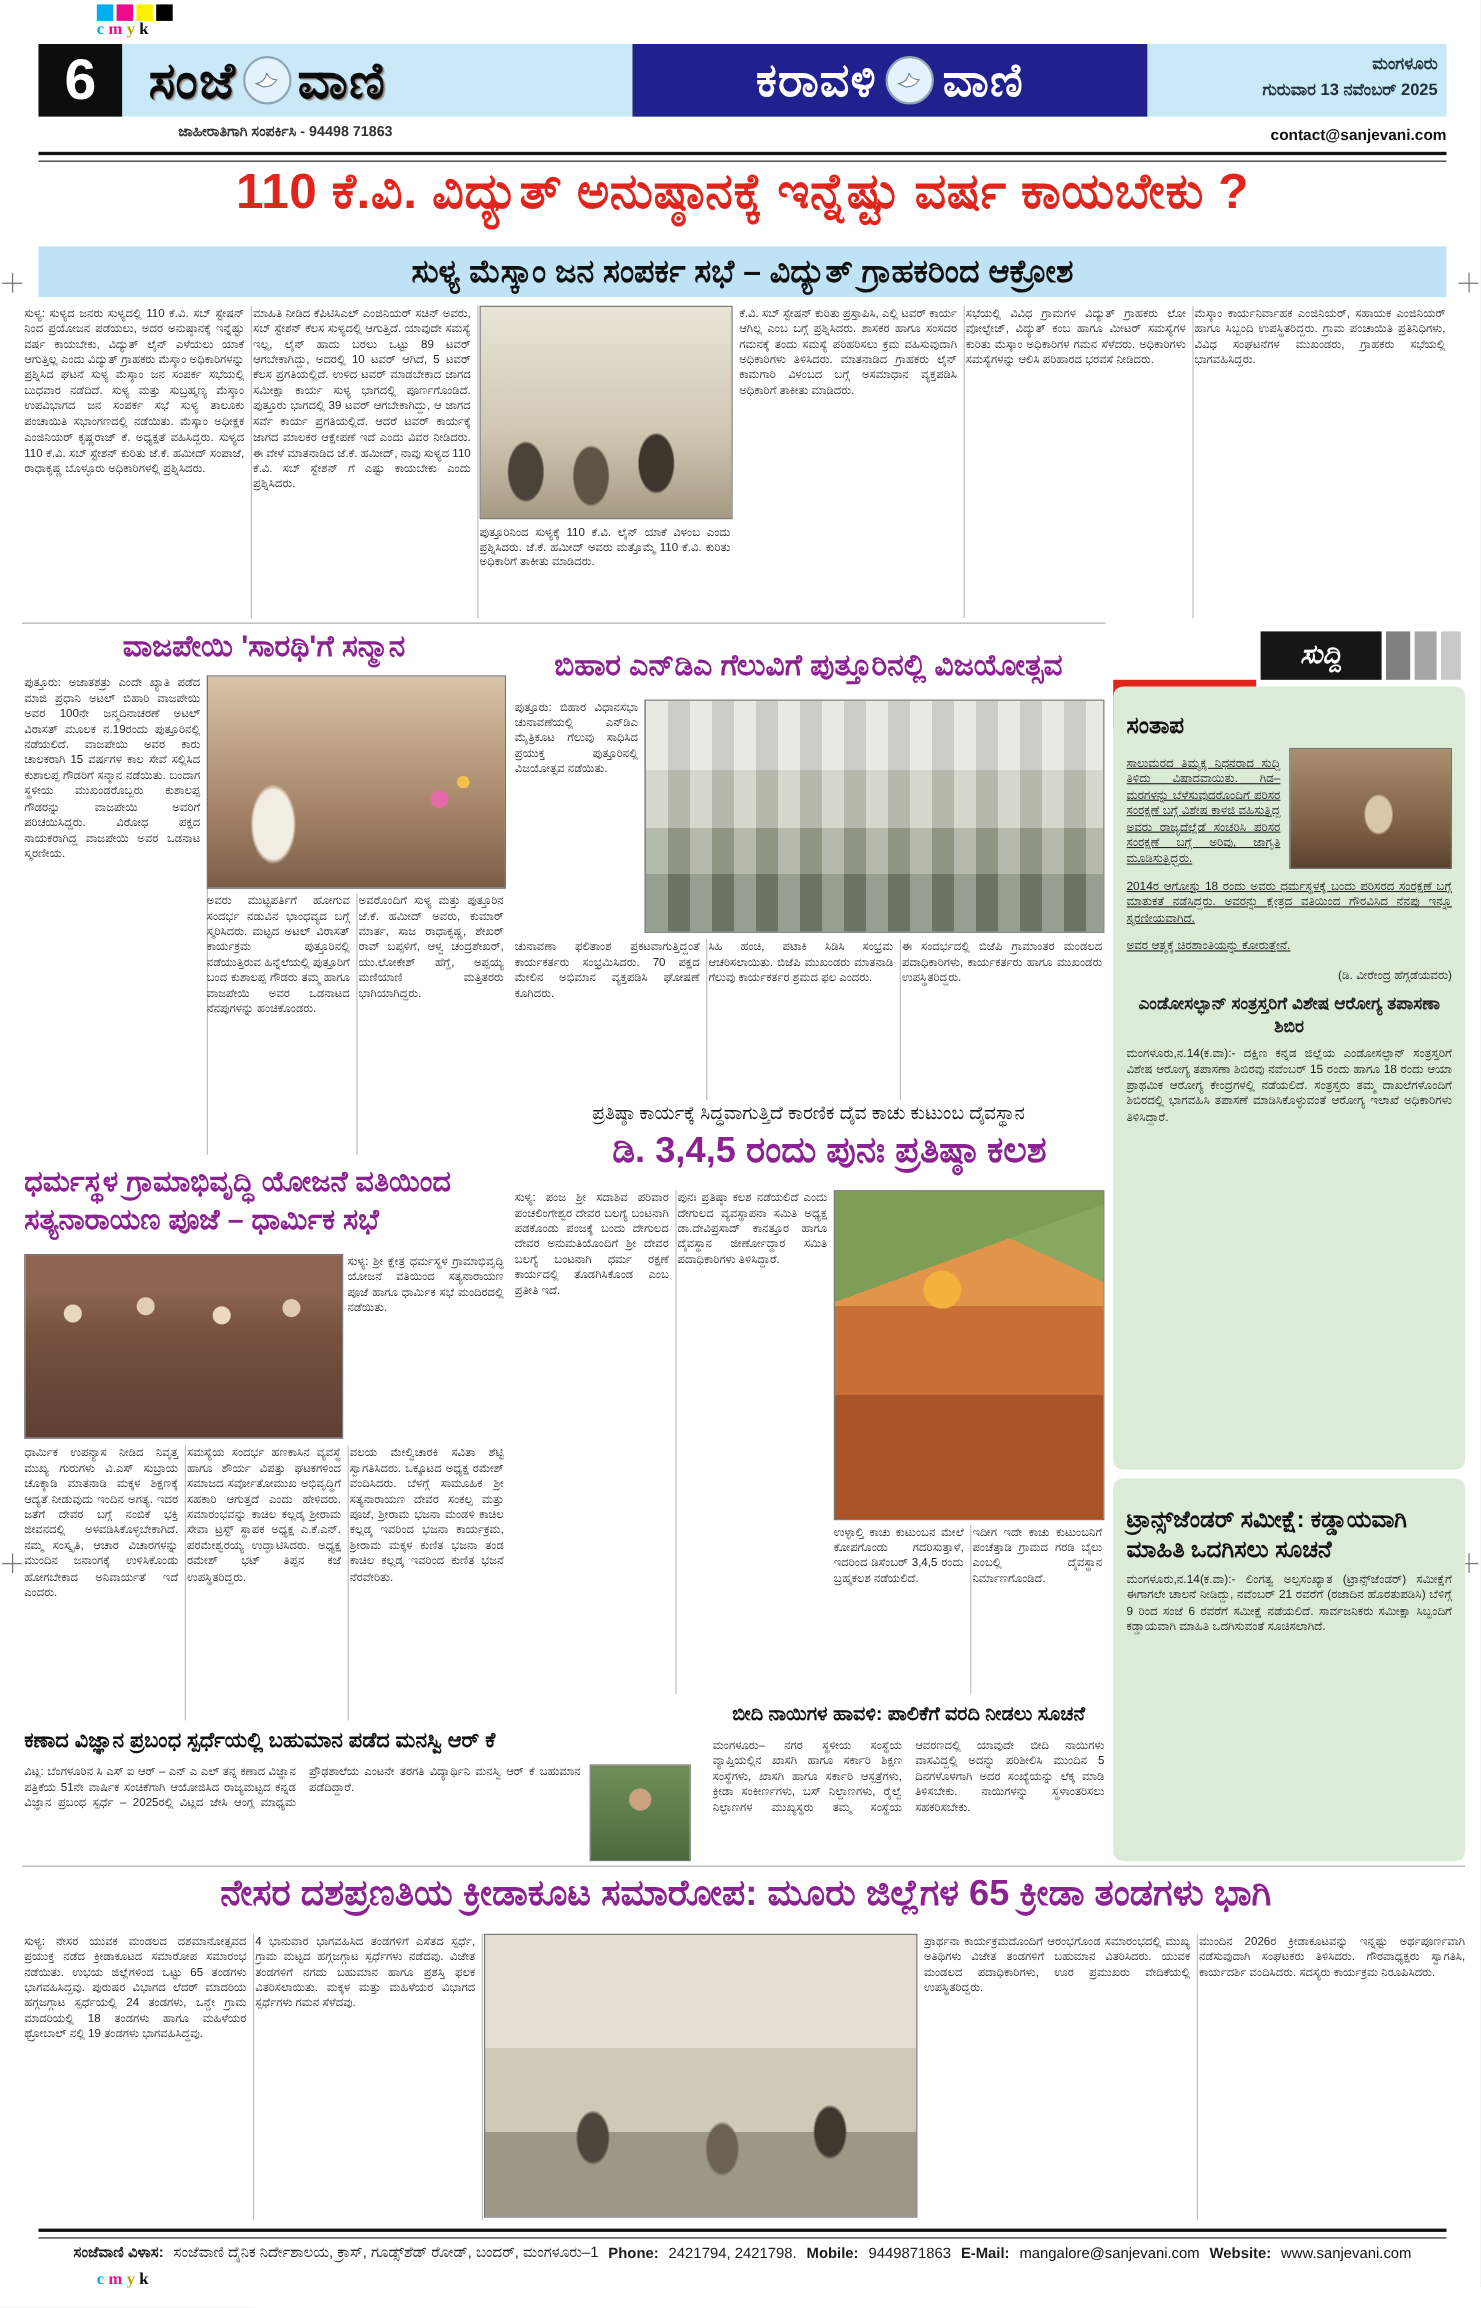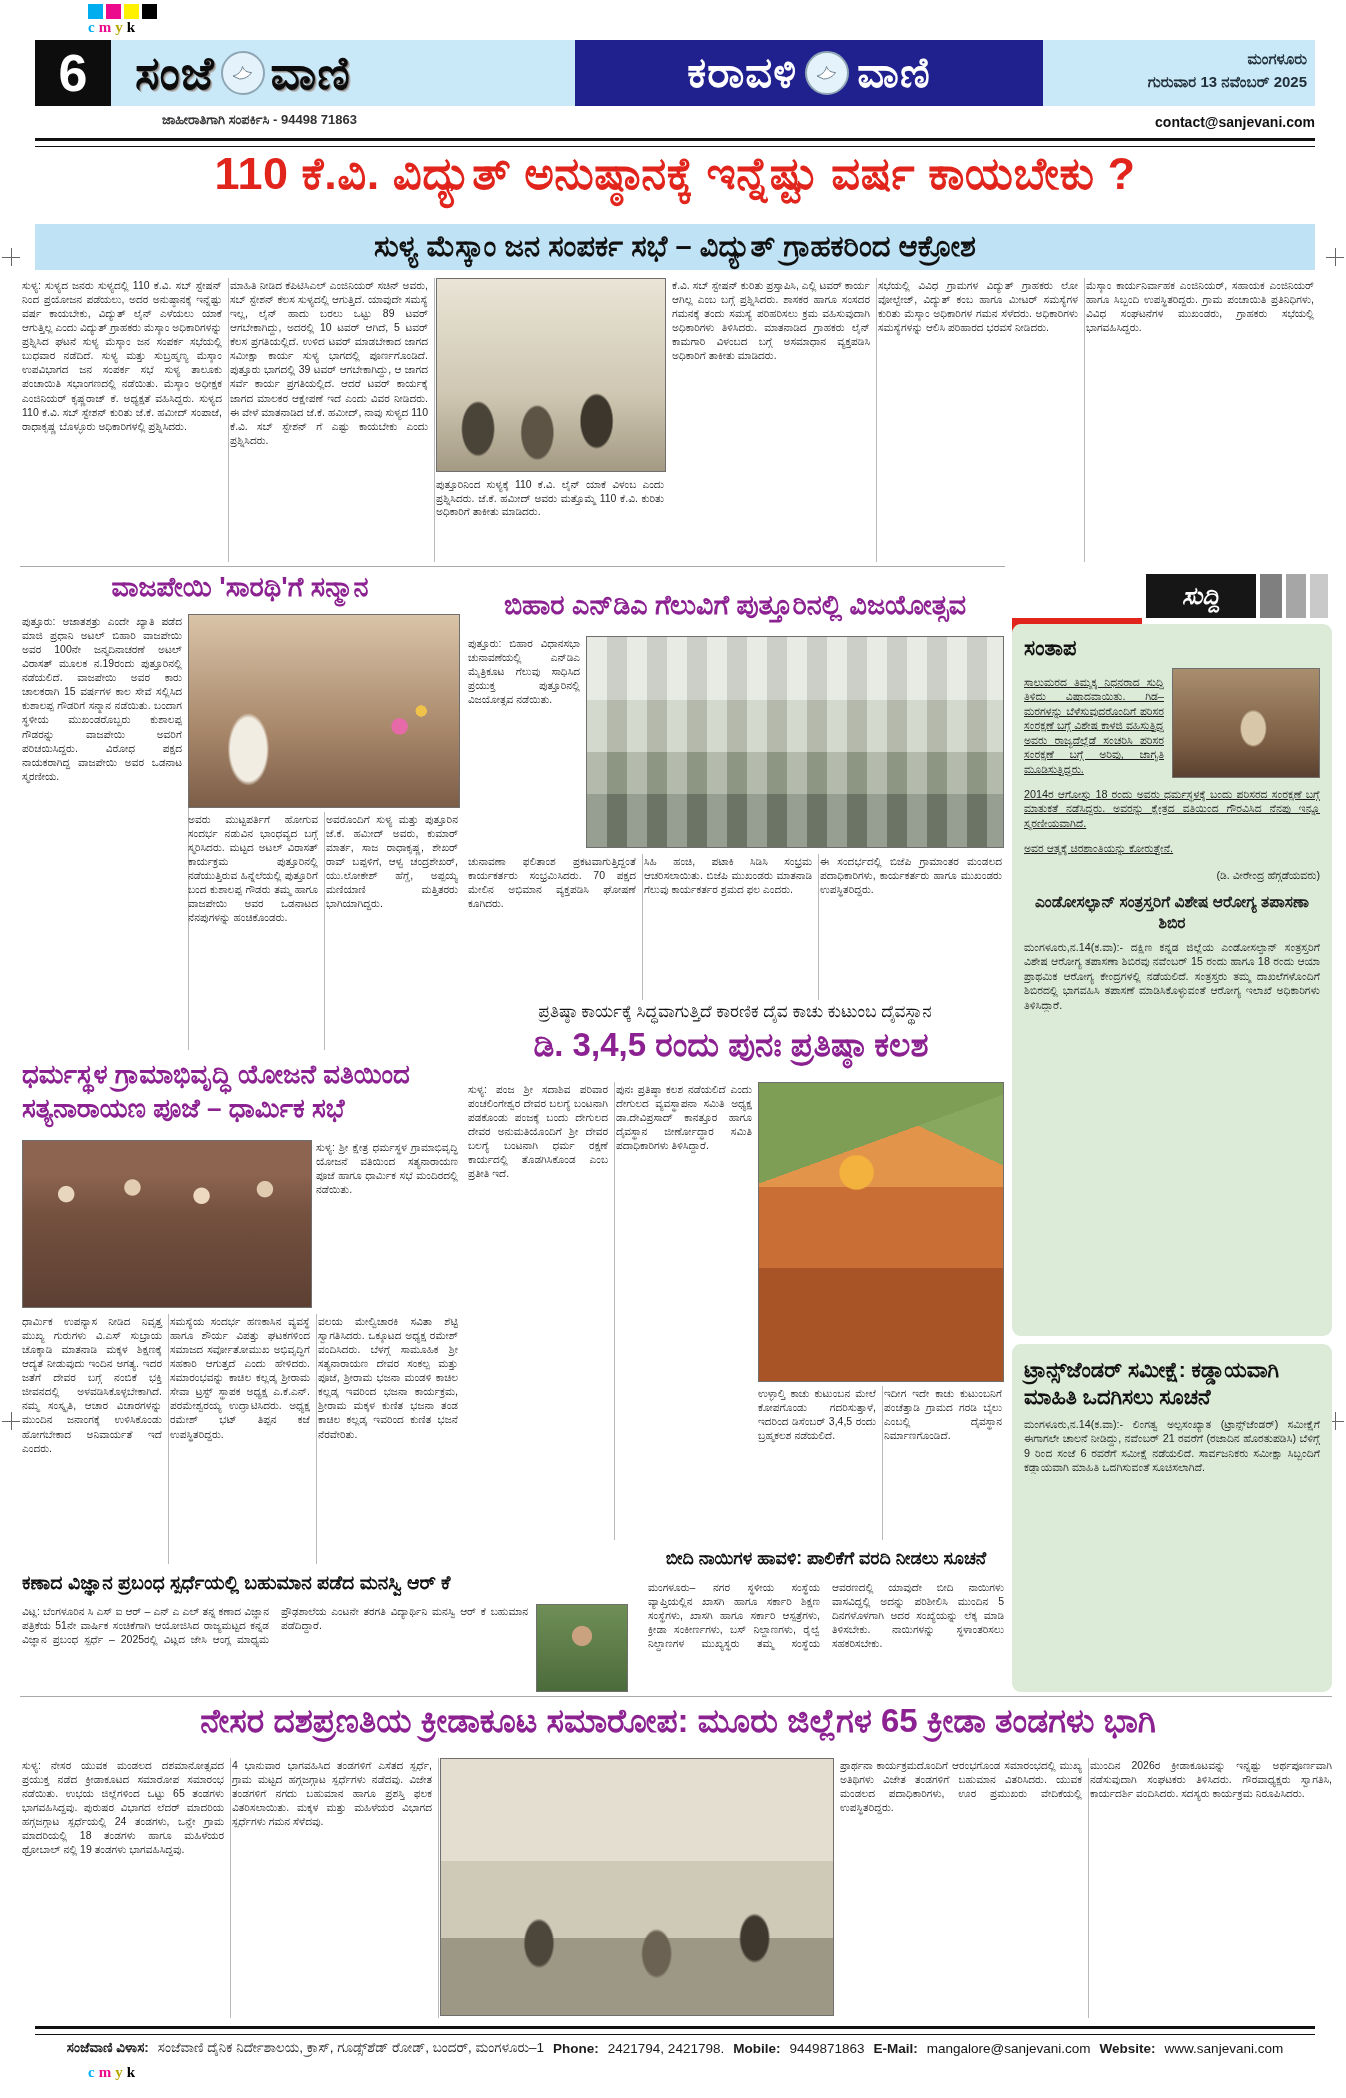--- a/index.html
+++ b/index.html
@@ -68,21 +68,21 @@
      radial-gradient(ellipse 30px 48px at 25% 72%,#4d463a 0 45%,transparent 52%),
      radial-gradient(ellipse 30px 48px at 55% 76%,#6b6253 0 45%,transparent 52%),
      radial-gradient(ellipse 30px 48px at 80% 70%,#3e382e 0 45%,transparent 52%),
      linear-gradient(180deg,#e3ded0 0 40%,#cfc9b8 40% 70%,#9d9786 70%);}
   
   .tag-red{background:#e1251c;color:#fff;font-weight:800;font-size:24px;
            display:flex;align-items:center;justify-content:center;}
   .tag-black{background:#161616;color:#fff;font-weight:800;font-size:24px;
            display:flex;align-items:center;justify-content:center;}
   .graysq{height:44px;display:inline-block;}
-  .panel{background:#dcead8;border-radius:9px;padding:12px 12px;box-sizing:border-box;overflow:hidden;}
+  .panel{background:#dcead8;border-radius:9px;padding:24px 12px;box-sizing:border-box;overflow:hidden;}
   .panel h2{margin:0 0 4px;font-size:21px;font-weight:800;color:#111;}
   .panel .body-text{font-size:10.8px;}
   .sign{text-align:right;font-size:10.8px;margin-top:3px;}
   .center-head{font-size:15.5px;font-weight:800;text-align:center;line-height:1.35;margin:10px 4px 6px;}
   .panel-h3{font-size:21px;font-weight:800;line-height:1.3;margin:0 0 6px;color:#111;}
   
   .cmyk-row{display:flex;gap:3px;}
   .cmyk-sq{width:15px;height:15px;display:inline-block;}
   .cmyk-letters{font-size:15px;font-weight:700;letter-spacing:4px;font-family:"Liberation Serif","DejaVu Serif",serif;}
   .regmark{width:18px;height:18px;
@@ -200,21 +200,21 @@
   </div>
 
   <div class="abs h-purple" style="left:22px;top:1058px;width:438px;font-size:26px;line-height:1.3;text-align:left;">ಧರ್ಮಸ್ಥಳ ಗ್ರಾಮಾಭಿವೃದ್ಧಿ ಯೋಜನೆ ವತಿಯಿಂದ ಸತ್ಯನಾರಾಯಣ ಪೂಜೆ – ಧಾರ್ಮಿಕ ಸಭೆ</div>
   <div class="abs photo ph-dharma" style="left:22px;top:1140px;width:288px;height:166px;"></div>
   <div class="abs body-text" style="left:316px;top:1140px;width:142px;height:166px;">ಸುಳ್ಯ: ಶ್ರೀ ಕ್ಷೇತ್ರ ಧರ್ಮಸ್ಥಳ ಗ್ರಾಮಾಭಿವೃದ್ಧಿ ಯೋಜನೆ ವತಿಯಿಂದ ಸತ್ಯನಾರಾಯಣ ಪೂಜೆ ಹಾಗೂ ಧಾರ್ಮಿಕ ಸಭೆ ಮಂದಿರದಲ್ಲಿ ನಡೆಯಿತು.</div>
   <div class="abs body-text vr" style="left:22px;top:1314px;width:140px;height:250px;">ಧಾರ್ಮಿಕ ಉಪನ್ಯಾಸ ನೀಡಿದ ನಿವೃತ್ತ ಮುಖ್ಯ ಗುರುಗಳು ವಿ.ಎಸ್ ಸುಬ್ರಾಯ ಚೊಕ್ಕಾಡಿ ಮಾತನಾಡಿ ಮಕ್ಕಳ ಶಿಕ್ಷಣಕ್ಕೆ ಆದ್ಯತೆ ನೀಡುವುದು ಇಂದಿನ ಅಗತ್ಯ. ಇದರ ಜತೆಗೆ ದೇವರ ಬಗ್ಗೆ ನಂಬಿಕೆ ಭಕ್ತಿ ಜೀವನದಲ್ಲಿ ಅಳವಡಿಸಿಕೊಳ್ಳಬೇಕಾಗಿದೆ. ನಮ್ಮ ಸಂಸ್ಕೃತಿ, ಆಚಾರ ವಿಚಾರಗಳನ್ನು ಮುಂದಿನ ಜನಾಂಗಕ್ಕೆ ಉಳಿಸಿಕೊಂಡು ಹೋಗಬೇಕಾದ ಅನಿವಾರ್ಯತೆ ಇದೆ ಎಂದರು.</div>
   <div class="abs body-text vr" style="left:170px;top:1314px;width:140px;height:250px;">ಸಮಸ್ಯೆಯ ಸಂದರ್ಭ ಹಣಕಾಸಿನ ವ್ಯವಸ್ಥೆ ಹಾಗೂ ಶೌರ್ಯ ವಿಪತ್ತು ಘಟಕಗಳಿಂದ ಸಮಾಜದ ಸರ್ವೋತೋಮುಖ ಅಭಿವೃದ್ಧಿಗೆ ಸಹಕಾರಿ ಆಗುತ್ತದೆ ಎಂದು ಹೇಳಿದರು. ಸಮಾರಂಭವನ್ನು ಕಾಚಿಲ ಕಲ್ಲಡ್ಕ ಶ್ರೀರಾಮ ಸೇವಾ ಟ್ರಸ್ಟ್ ಸ್ಥಾಪಕ ಅಧ್ಯಕ್ಷ ಎ.ಕೆ.ಎನ್. ಪರಮೇಶ್ವರಯ್ಯ ಉದ್ಘಾಟಿಸಿದರು. ಅಧ್ಯಕ್ಷ ರಮೇಶ್ ಭಟ್ ತಿಪ್ಪನ ಕಜೆ ಉಪಸ್ಥಿತರಿದ್ದರು.</div>
   <div class="abs body-text" style="left:318px;top:1314px;width:140px;height:250px;">ವಲಯ ಮೇಲ್ವಿಚಾರಕಿ ಸವಿತಾ ಶೆಟ್ಟಿ ಸ್ವಾಗತಿಸಿದರು. ಒಕ್ಕೂಟದ ಅಧ್ಯಕ್ಷ ರಮೇಶ್ ವಂದಿಸಿದರು. ಬೆಳಗ್ಗೆ ಸಾಮೂಹಿಕ ಶ್ರೀ ಸತ್ಯನಾರಾಯಣ ದೇವರ ಸಂಕಲ್ಪ ಮತ್ತು ಪೂಜೆ, ಶ್ರೀರಾಮ ಭಜನಾ ಮಂಡಳಿ ಕಾಚಿಲ ಕಲ್ಲಡ್ಕ ಇವರಿಂದ ಭಜನಾ ಕಾರ್ಯಕ್ರಮ, ಶ್ರೀರಾಮ ಮಕ್ಕಳ ಕುಣಿತ ಭಜನಾ ತಂಡ ಕಾಚಿಲ ಕಲ್ಲಡ್ಕ ಇವರಿಂದ ಕುಣಿತ ಭಜನೆ ನೆರವೇರಿತು.</div>
 
   <div class="abs kicker" style="left:468px;top:1002px;width:534px;font-size:17px;">ಪ್ರತಿಷ್ಠಾ ಕಾರ್ಯಕ್ಕೆ ಸಿದ್ಧವಾಗುತ್ತಿದೆ ಕಾರಣಿಕ ದೈವ ಕಾಚು ಕುಟುಂಬ ದೈವಸ್ಥಾನ</div>
-  <div class="abs h-purple" style="left:464px;top:1026px;width:534px;font-size:33px;">ಡಿ. 3,4,5 ರಂದು ಪುನಃ ಪ್ರತಿಷ್ಠಾ ಕಲಶ</div>
+  <div class="abs h-purple" style="left:487px;top:1026px;width:534px;font-size:33px;">ಡಿ. 3,4,5 ರಂದು ಪುನಃ ಪ್ರತಿಷ್ಠಾ ಕಲಶ</div>
   <div class="abs body-text vr" style="left:468px;top:1082px;width:140px;height:458px;">ಸುಳ್ಯ: ಪಂಜ ಶ್ರೀ ಸದಾಶಿವ ಪರಿವಾರ ಪಂಚಲಿಂಗೇಶ್ವರ ದೇವರ ಬಲಗ್ಯೆ ಬಂಟನಾಗಿ ಪಡಕೊಂಡು ಪಂಜಕ್ಕೆ ಬಂದು ದೇಗುಲದ ದೇವರ ಅನುಮತಿಯೊಂದಿಗೆ ಶ್ರೀ ದೇವರ ಬಲಗ್ಯೆ ಬಂಟನಾಗಿ ಧರ್ಮ ರಕ್ಷಣೆ ಕಾರ್ಯದಲ್ಲಿ ತೊಡಗಿಸಿಕೊಂಡ ಎಂಬ ಪ್ರತೀತಿ ಇದೆ.</div>
   <div class="abs body-text" style="left:616px;top:1082px;width:136px;height:458px;">ಪುನಃ ಪ್ರತಿಷ್ಠಾ ಕಲಶ ನಡೆಯಲಿದೆ ಎಂದು ದೇಗುಲದ ವ್ಯವಸ್ಥಾಪನಾ ಸಮಿತಿ ಅಧ್ಯಕ್ಷ ಡಾ.ದೇವಿಪ್ರಸಾದ್ ಕಾನತ್ತೂರ ಹಾಗೂ ದೈವಸ್ಥಾನ ಜೀರ್ಣೋದ್ಧಾರ ಸಮಿತಿ ಪದಾಧಿಕಾರಿಗಳು ತಿಳಿಸಿದ್ದಾರೆ.</div>
   <div class="abs photo ph-kalasha" style="left:758px;top:1082px;width:244px;height:298px;"></div>
   <div class="abs body-text vr" style="left:758px;top:1386px;width:118px;height:154px;">ಉಳ್ಳಾಲ್ತಿ ಕಾಚು ಕುಟುಂಬನ ಮೇಲೆ ಕೋಪಗೊಂಡು ಗದರಿಸುತ್ತಾಳೆ, ಇದರಿಂದ ಡಿಸೆಂಬರ್ 3,4,5 ರಂದು ಬ್ರಹ್ಮಕಲಶ ನಡೆಯಲಿದೆ.</div>
   <div class="abs body-text" style="left:884px;top:1386px;width:118px;height:154px;">ಇದೀಗ ಇದೇ ಕಾಚು ಕುಟುಂಬನಿಗೆ ಪಂಚೆತ್ತಾಡಿ ಗ್ರಾಮದ ಗರಡಿ ಬೈಲು ಎಂಬಲ್ಲಿ ದೈವಸ್ಥಾನ ನಿರ್ಮಾಣಗೊಂಡಿದೆ.</div>
 
   <div class="abs h-black" style="left:648px;top:1548px;width:356px;font-size:17.5px;text-align:center;">ಬೀದಿ ನಾಯಿಗಳ ಹಾವಳಿ: ಪಾಲಿಕೆಗೆ ವರದಿ ನೀಡಲು ಸೂಚನೆ</div>
   <div class="abs body-text" style="left:648px;top:1580px;width:356px;height:112px;column-count:2;column-gap:12px;">ಮಂಗಳೂರು– ನಗರ ಸ್ಥಳೀಯ ಸಂಸ್ಥೆಯ ವ್ಯಾಪ್ತಿಯಲ್ಲಿನ ಖಾಸಗಿ ಹಾಗೂ ಸರ್ಕಾರಿ ಶಿಕ್ಷಣ ಸಂಸ್ಥೆಗಳು, ಖಾಸಗಿ ಹಾಗೂ ಸರ್ಕಾರಿ ಆಸ್ಪತ್ರೆಗಳು, ಕ್ರೀಡಾ ಸಂಕೀರ್ಣಗಳು, ಬಸ್ ನಿಲ್ದಾಣಗಳು, ರೈಲ್ವೆ ನಿಲ್ದಾಣಗಳ ಮುಖ್ಯಸ್ಥರು ತಮ್ಮ ಸಂಸ್ಥೆಯ ಆವರಣದಲ್ಲಿ ಯಾವುದೇ ಬೀದಿ ನಾಯಿಗಳು ವಾಸವಿದ್ದಲ್ಲಿ ಅದನ್ನು ಪರಿಶೀಲಿಸಿ ಮುಂದಿನ 5 ದಿನಗಳೊಳಗಾಗಿ ಅದರ ಸಂಖ್ಯೆಯನ್ನು ಲೆಕ್ಕ ಮಾಡಿ ತಿಳಿಸಬೇಕು. ನಾಯಿಗಳನ್ನು ಸ್ಥಳಾಂತರಿಸಲು ಸಹಕರಿಸಬೇಕು.</div>
 
   <div class="abs h-black" style="left:22px;top:1572px;width:606px;font-size:19px;">ಕಣಾದ ವಿಜ್ಞಾನ ಪ್ರಬಂಧ ಸ್ಪರ್ಧೆಯಲ್ಲಿ ಬಹುಮಾನ ಪಡೆದ ಮನಸ್ವಿ ಆರ್ ಕೆ</div>

